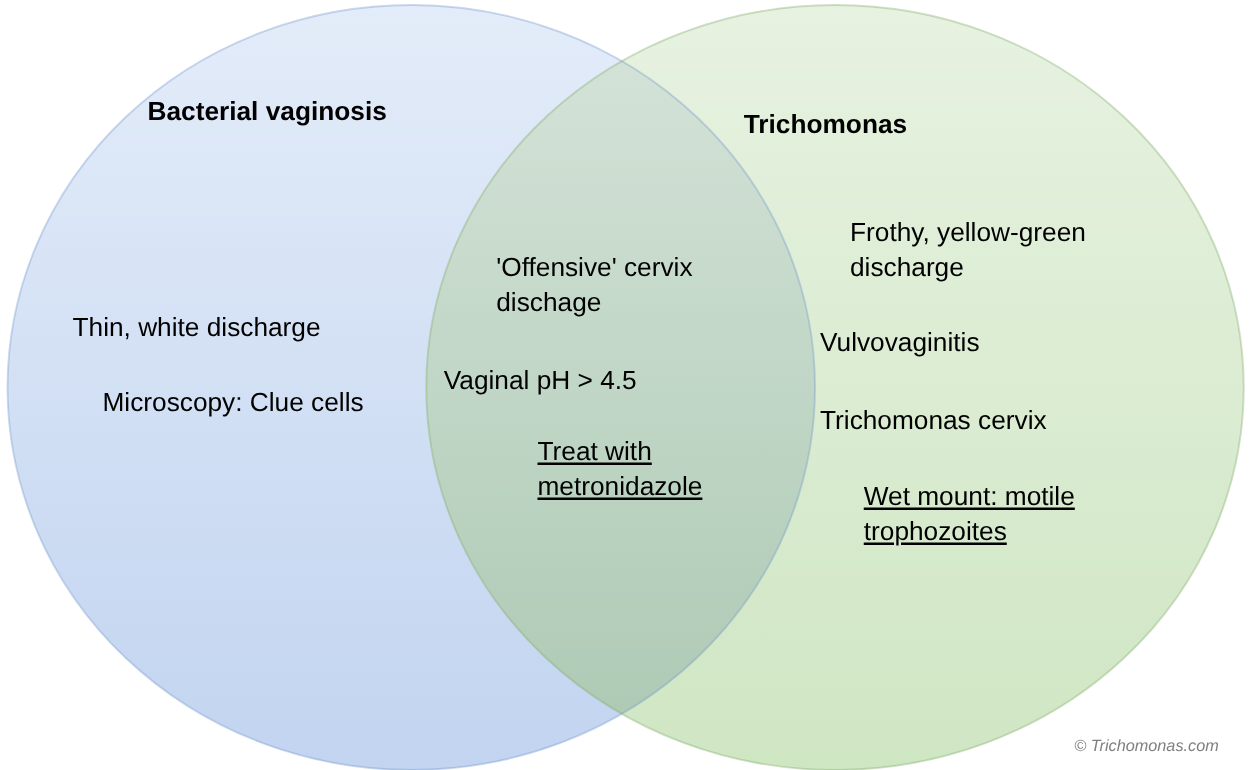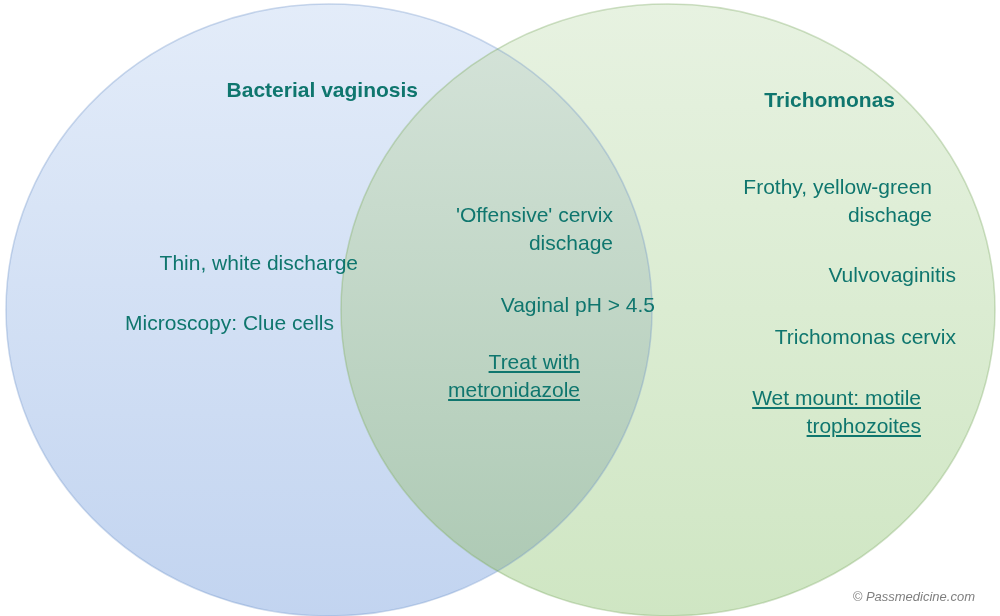--- a/index.html
+++ b/index.html
@@ -19,22 +19,22 @@
     position: absolute;
     left: 0;
     top: 0;
     width: 1000px;
     height: 616px;
   }
   .label {
     position: absolute;
     font-size: 21px;
     line-height: 28px;
-    color: #0f766e;
-    text-align: right;
+    color: #000000;
+    text-align: left;
     white-space: normal;
   }
   .title {
     font-weight: bold;
   }
   .credit {
     position: absolute;
     font-size: 13px;
     line-height: 16px;
     font-style: italic;
@@ -98,23 +98,23 @@
   <div id="left-item-1" class="label">Microscopy: Clue cells</div>
 
   <div id="left-item-0" class="label">Thin, white discharge</div>
 
   <div id="mid-item-0" class="label">'Offensive' cervix dischage</div>
 
   <div id="mid-item-1" class="label">Vaginal pH &gt; 4.5</div>
 
   <div id="mid-item-2" class="label">Treat with metronidazole</div>
 
-  <div id="right-item-0" class="label">Frothy, yellow-green dischage</div>
+  <div id="right-item-0" class="label">Frothy, yellow-green discharge</div>
 
   <div id="right-item-1" class="label">Vulvovaginitis</div>
 
   <div id="right-item-2" class="label">Trichomonas cervix</div>
 
   <div id="right-item-3" class="label">Wet mount: motile trophozoites</div>
 
-  <div id="credit-text" class="credit">© Passmedicine.com</div>
+  <div id="credit-text" class="credit">© Trichomonas.com</div>
 
 </div>
 
 </body></html>

